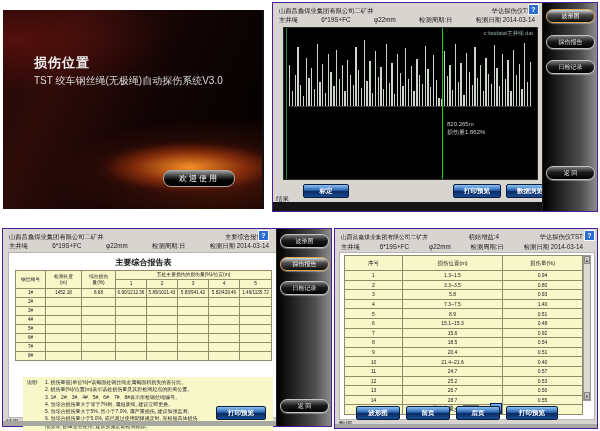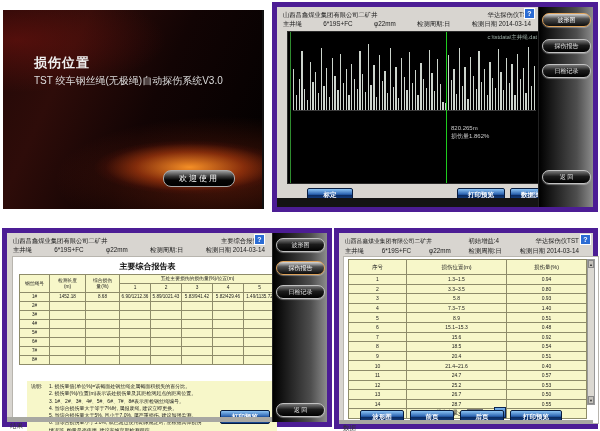--- a/index.html
+++ b/index.html
@@ -1,18 +1,18 @@
 <!DOCTYPE html>
 <html><head>
 <meta charset="utf-8">
 <style>
   html,body{margin:0;padding:0;}
   body{width:600px;height:431px;position:relative;background:#fff;
        font-family:"Liberation Sans","DejaVu Sans",sans-serif;overflow:hidden;}
-  .win{position:absolute;background:#d8d5d0;border:5px solid #4c1d95;box-sizing:border-box;}
+  .win{position:absolute;background:#d8d5d0;border:1px solid #4c1d95;box-sizing:border-box;}
 
   
   .splash{position:absolute;left:3px;top:10px;width:261px;height:199px;box-sizing:border-box;
     background:
       radial-gradient(ellipse 120px 34px at 72% 79%, rgba(255,150,40,.95), rgba(200,70,15,.55) 45%, rgba(90,20,8,.25) 70%, transparent 80%),
       radial-gradient(ellipse 240px 90px at 85% 85%, rgba(140,40,15,.5), transparent 70%),
       radial-gradient(ellipse 200px 70px at 5% 15%, rgba(120,20,15,.55), transparent 75%),
       linear-gradient(115deg,#230807 0%,#2e0c09 25%,#120404 55%,#000 100%);
     border-right:2px solid #111;}
   .splash .welcome{position:absolute;left:31px;top:44px;color:#efefef;font-size:13px;font-weight:bold;letter-spacing:1px;}

